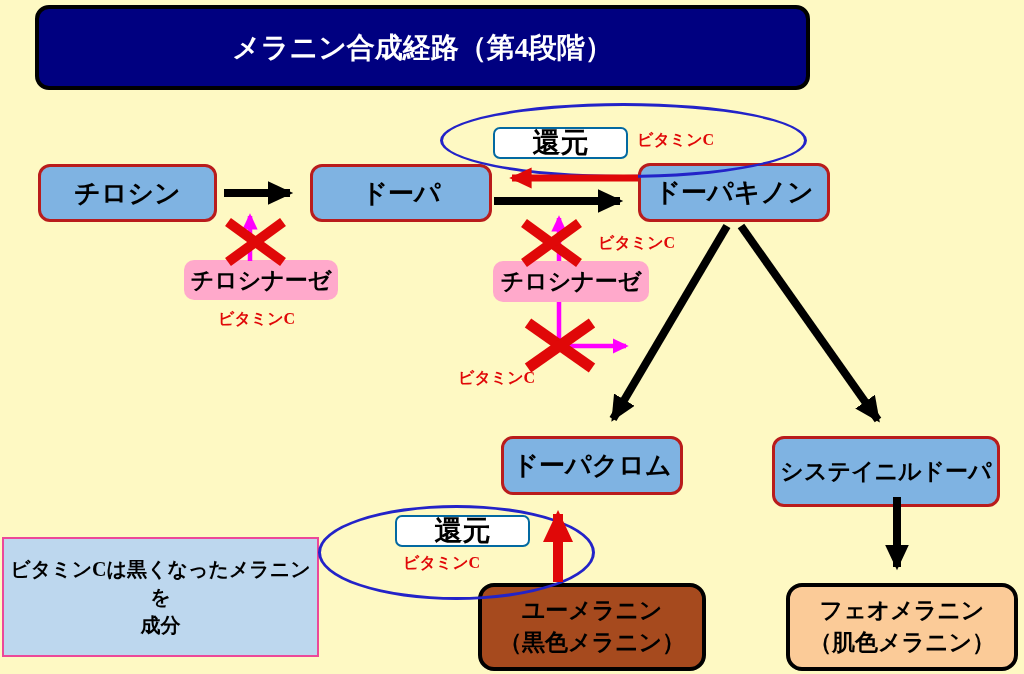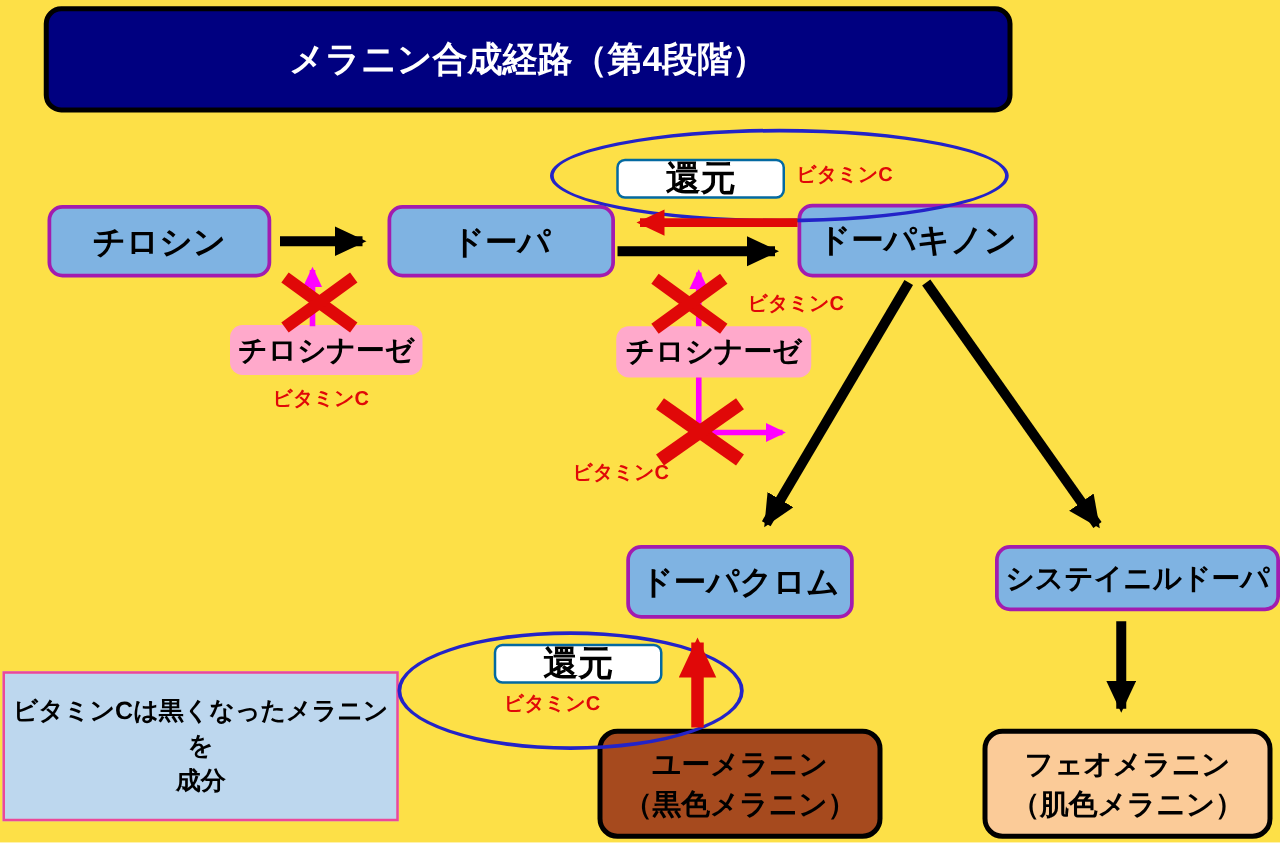--- a/index.html
+++ b/index.html
@@ -1,27 +1,27 @@
 <!DOCTYPE html>
 <html><head>
 <meta charset="utf-8">
 <style>
   html,body{margin:0;padding:0;background:#fff;}
   .stage{
-    position:relative;width:1024px;height:674px;background:#fde047;overflow:hidden;
-    font-family:Liberation Sans, sans-serif;font-weight:bold;color:#000;
+    position:relative;width:1024px;height:674px;background:#fef9c3;overflow:hidden;
+    font-family:Liberation Serif, serif;font-weight:bold;color:#000;
   }
   .abs{position:absolute;box-sizing:border-box;}
   .center{display:flex;align-items:center;justify-content:center;text-align:center;}
   .title{
     left:35px;top:5px;width:775px;height:85px;background:#000080;border:4px solid #000;
     border-radius:14px;color:#fff;font-size:28px;z-index:2;
   }
   .node{
-    background:#7FB3E2;border:3px solid #a21caf;border-radius:12px;font-size:26px;z-index:2;
+    background:#7FB3E2;border:3px solid #b91c1c;border-radius:12px;font-size:26px;z-index:2;
   }
   .node.small{font-size:23px;}
   .enzyme{
     background:#FFA9CB;border-radius:10px;font-size:23px;z-index:2;
   }
   .reduction{
     background:#fff;border:2px solid #0369a1;border-radius:7px;font-size:28px;z-index:4;
   }
   .vitc{color:#E00808;font-size:16px;white-space:nowrap;z-index:4;}
   .ellipse{
@@ -44,21 +44,21 @@
 
 <div class="stage">
 
   <div class="abs center title">メラニン合成経路（第4段階）</div>
 
   <div class="abs center node" style="left:38px;top:164px;width:179px;height:58px">チロシン</div>
   <div class="abs center node" style="left:310px;top:164px;width:182px;height:58px">ドーパ</div>
   <div class="abs center node" style="left:638px;top:163px;width:192px;height:59px">ドーパキノン</div>
 
   <div class="abs center node" style="left:501px;top:436px;width:182px;height:59px">ドーパクロム</div>
-  <div class="abs center node small" style="left:796px;top:436px;width:228px;height:53px">システイニルドーパ</div>
+  <div class="abs center node small" style="left:772px;top:436px;width:228px;height:71px">システイニルドーパ</div>
 
   <div class="abs center enzyme" style="left:184px;top:260px;width:154px;height:40px">チロシナーゼ</div>
   <div class="abs center enzyme" style="left:493px;top:261px;width:156px;height:41px">チロシナーゼ</div>
 
   <div class="abs center reduction" style="left:493px;top:127px;width:135px;height:32px">還元</div>
   <div class="abs center reduction" style="left:395px;top:515px;width:135px;height:32px">還元</div>
 
   <div class="abs vitc" style="left:637px;top:130px">ビタミンC</div>
   <div class="abs vitc" style="left:598px;top:233px">ビタミンC</div>
   <div class="abs vitc" style="left:218px;top:309px">ビタミンC</div>

